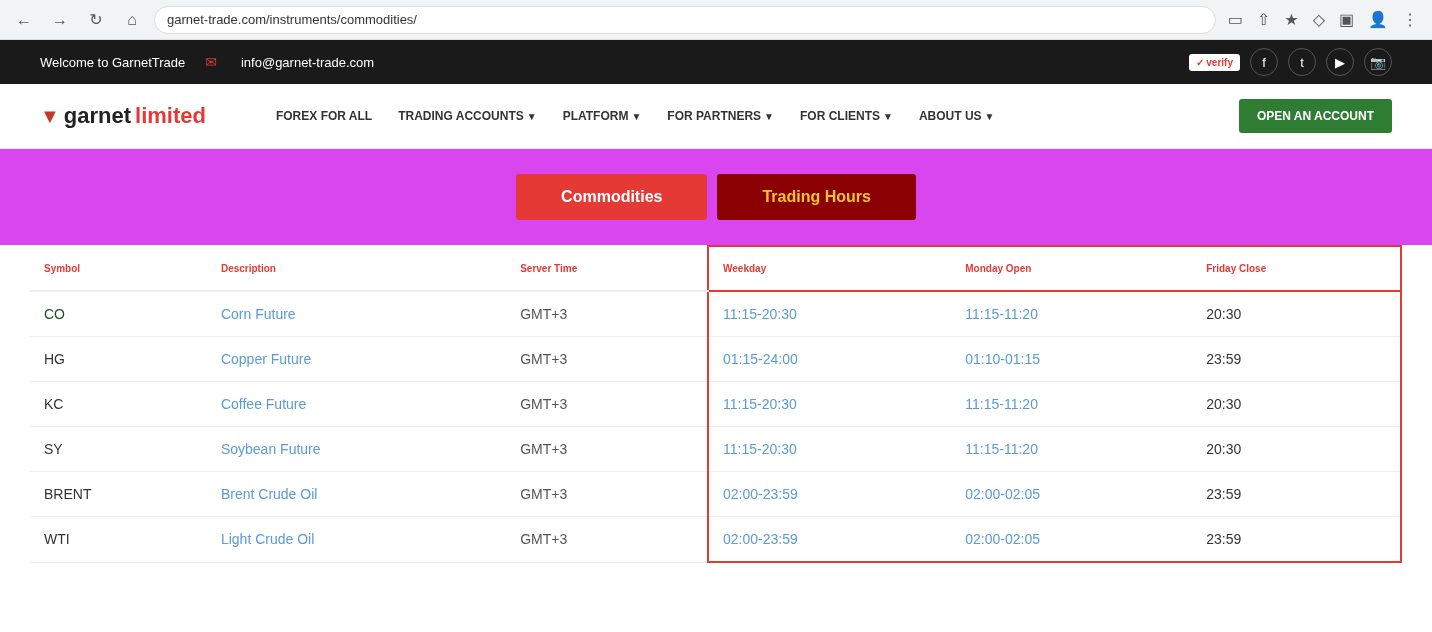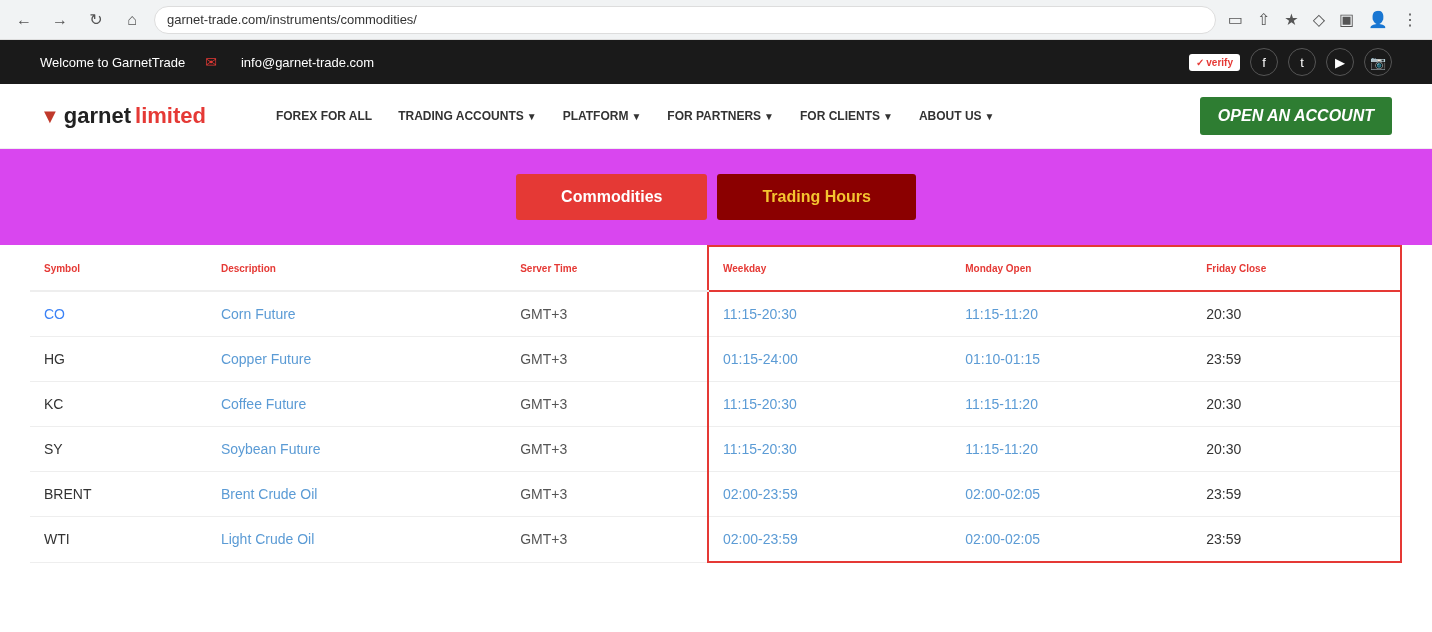--- a/index.html
+++ b/index.html
@@ -105,27 +105,26 @@
       font-size: 12px; font-weight: bold; color: #333;
       padding: 6px 10px; cursor: pointer; text-transform: uppercase;
       display: flex; align-items: center; gap: 3px; white-space: nowrap;
     }
     .nav-item .arrow { font-size: 10px; }
     .open-account-btn {
       background: #2e7d32;
       color: #fff;
       border: none;
       padding: 10px 18px;
-      font-size: 16px;
+      font-size: 12px;
       font-weight: bold;
       cursor: pointer;
       text-transform: uppercase;
       border-radius: 3px;
       white-space: nowrap;
-      font-style: italic;
     }
 
     
     .page-tabs {
       display: flex;
       justify-content: center;
       gap: 10px;
       padding: 25px 0;
       background: #d946ef;
     }
@@ -269,21 +268,21 @@
         <th style="color:#e53935;">Symbol</th>
         <th style="color:#e53935;">Description</th>
         <th style="color:#e53935;">Server Time</th>
         <th style="color:#e53935; border-top:2px solid #e53935; border-left:2px solid #e53935; border-bottom:2px solid #e53935;">Weekday</th>
         <th style="color:#e53935; border-top:2px solid #e53935; border-bottom:2px solid #e53935;margin-top:40px;">Monday Open</th>
         <th style="color:#e53935; border-top:2px solid #e53935; border-right:2px solid #e53935; border-bottom:2px solid #e53935;">Friday Close</th>
       </tr>
     </thead>
     <tbody id="table-body">
     <tr>
-    <td style="color:#3b82f6; padding:14px;">CO</td>
+    <td style="color:#14532d; padding:14px;">CO</td>
     <td style="color:#5b9bd5; padding:14px;">Corn Future</td>
     <td style="color:#555; padding:14px;">GMT+3</td>
     <td style="color:#5b9bd5; padding:14px; border-left:2px solid #e53935; border-bottom:1px solid #eee;">11:15-20:30</td>
     <td style="color:#5b9bd5; padding:14px; border-bottom:1px solid #eee;">11:15-11:20</td>
     <td style="color:#333; padding:14px; border-right:2px solid #e53935; border-bottom:1px solid #eee;">20:30</td>
   </tr>
         <tr>
     <td style="color:#333; padding:14px;">HG</td>
     <td style="color:#5b9bd5; padding:14px;">Copper Future</td>
     <td style="color:#555; padding:14px;">GMT+3</td>

